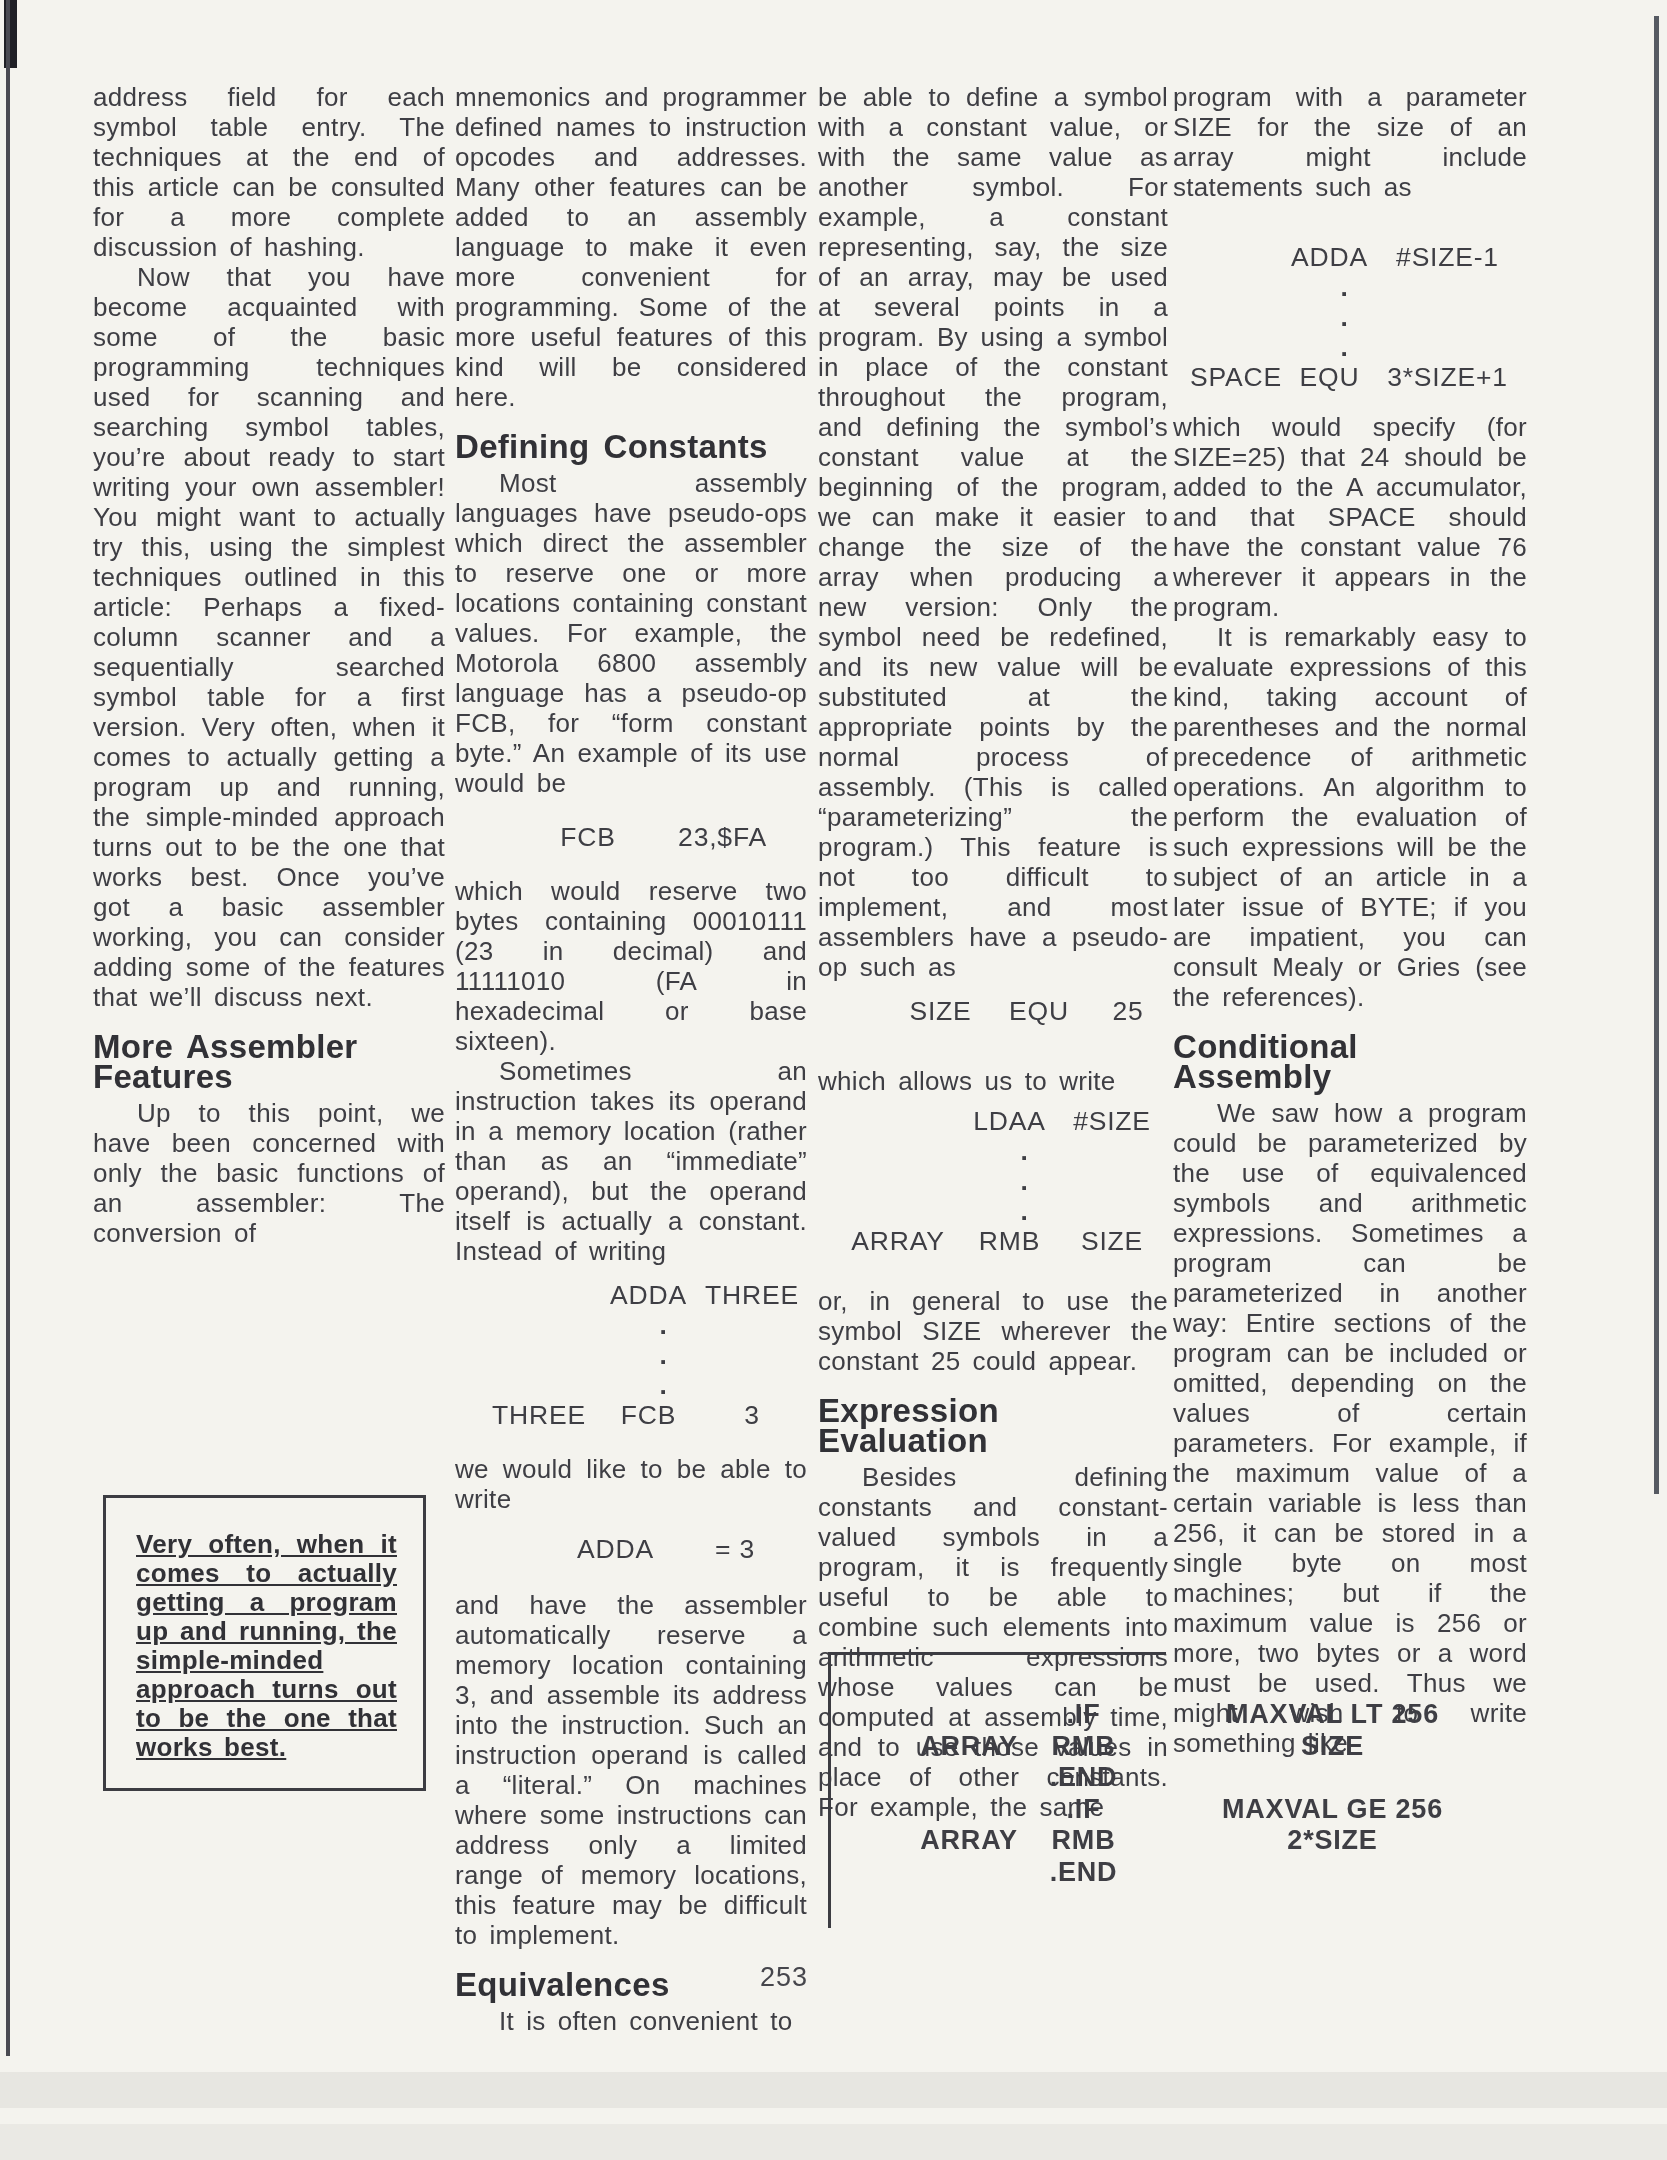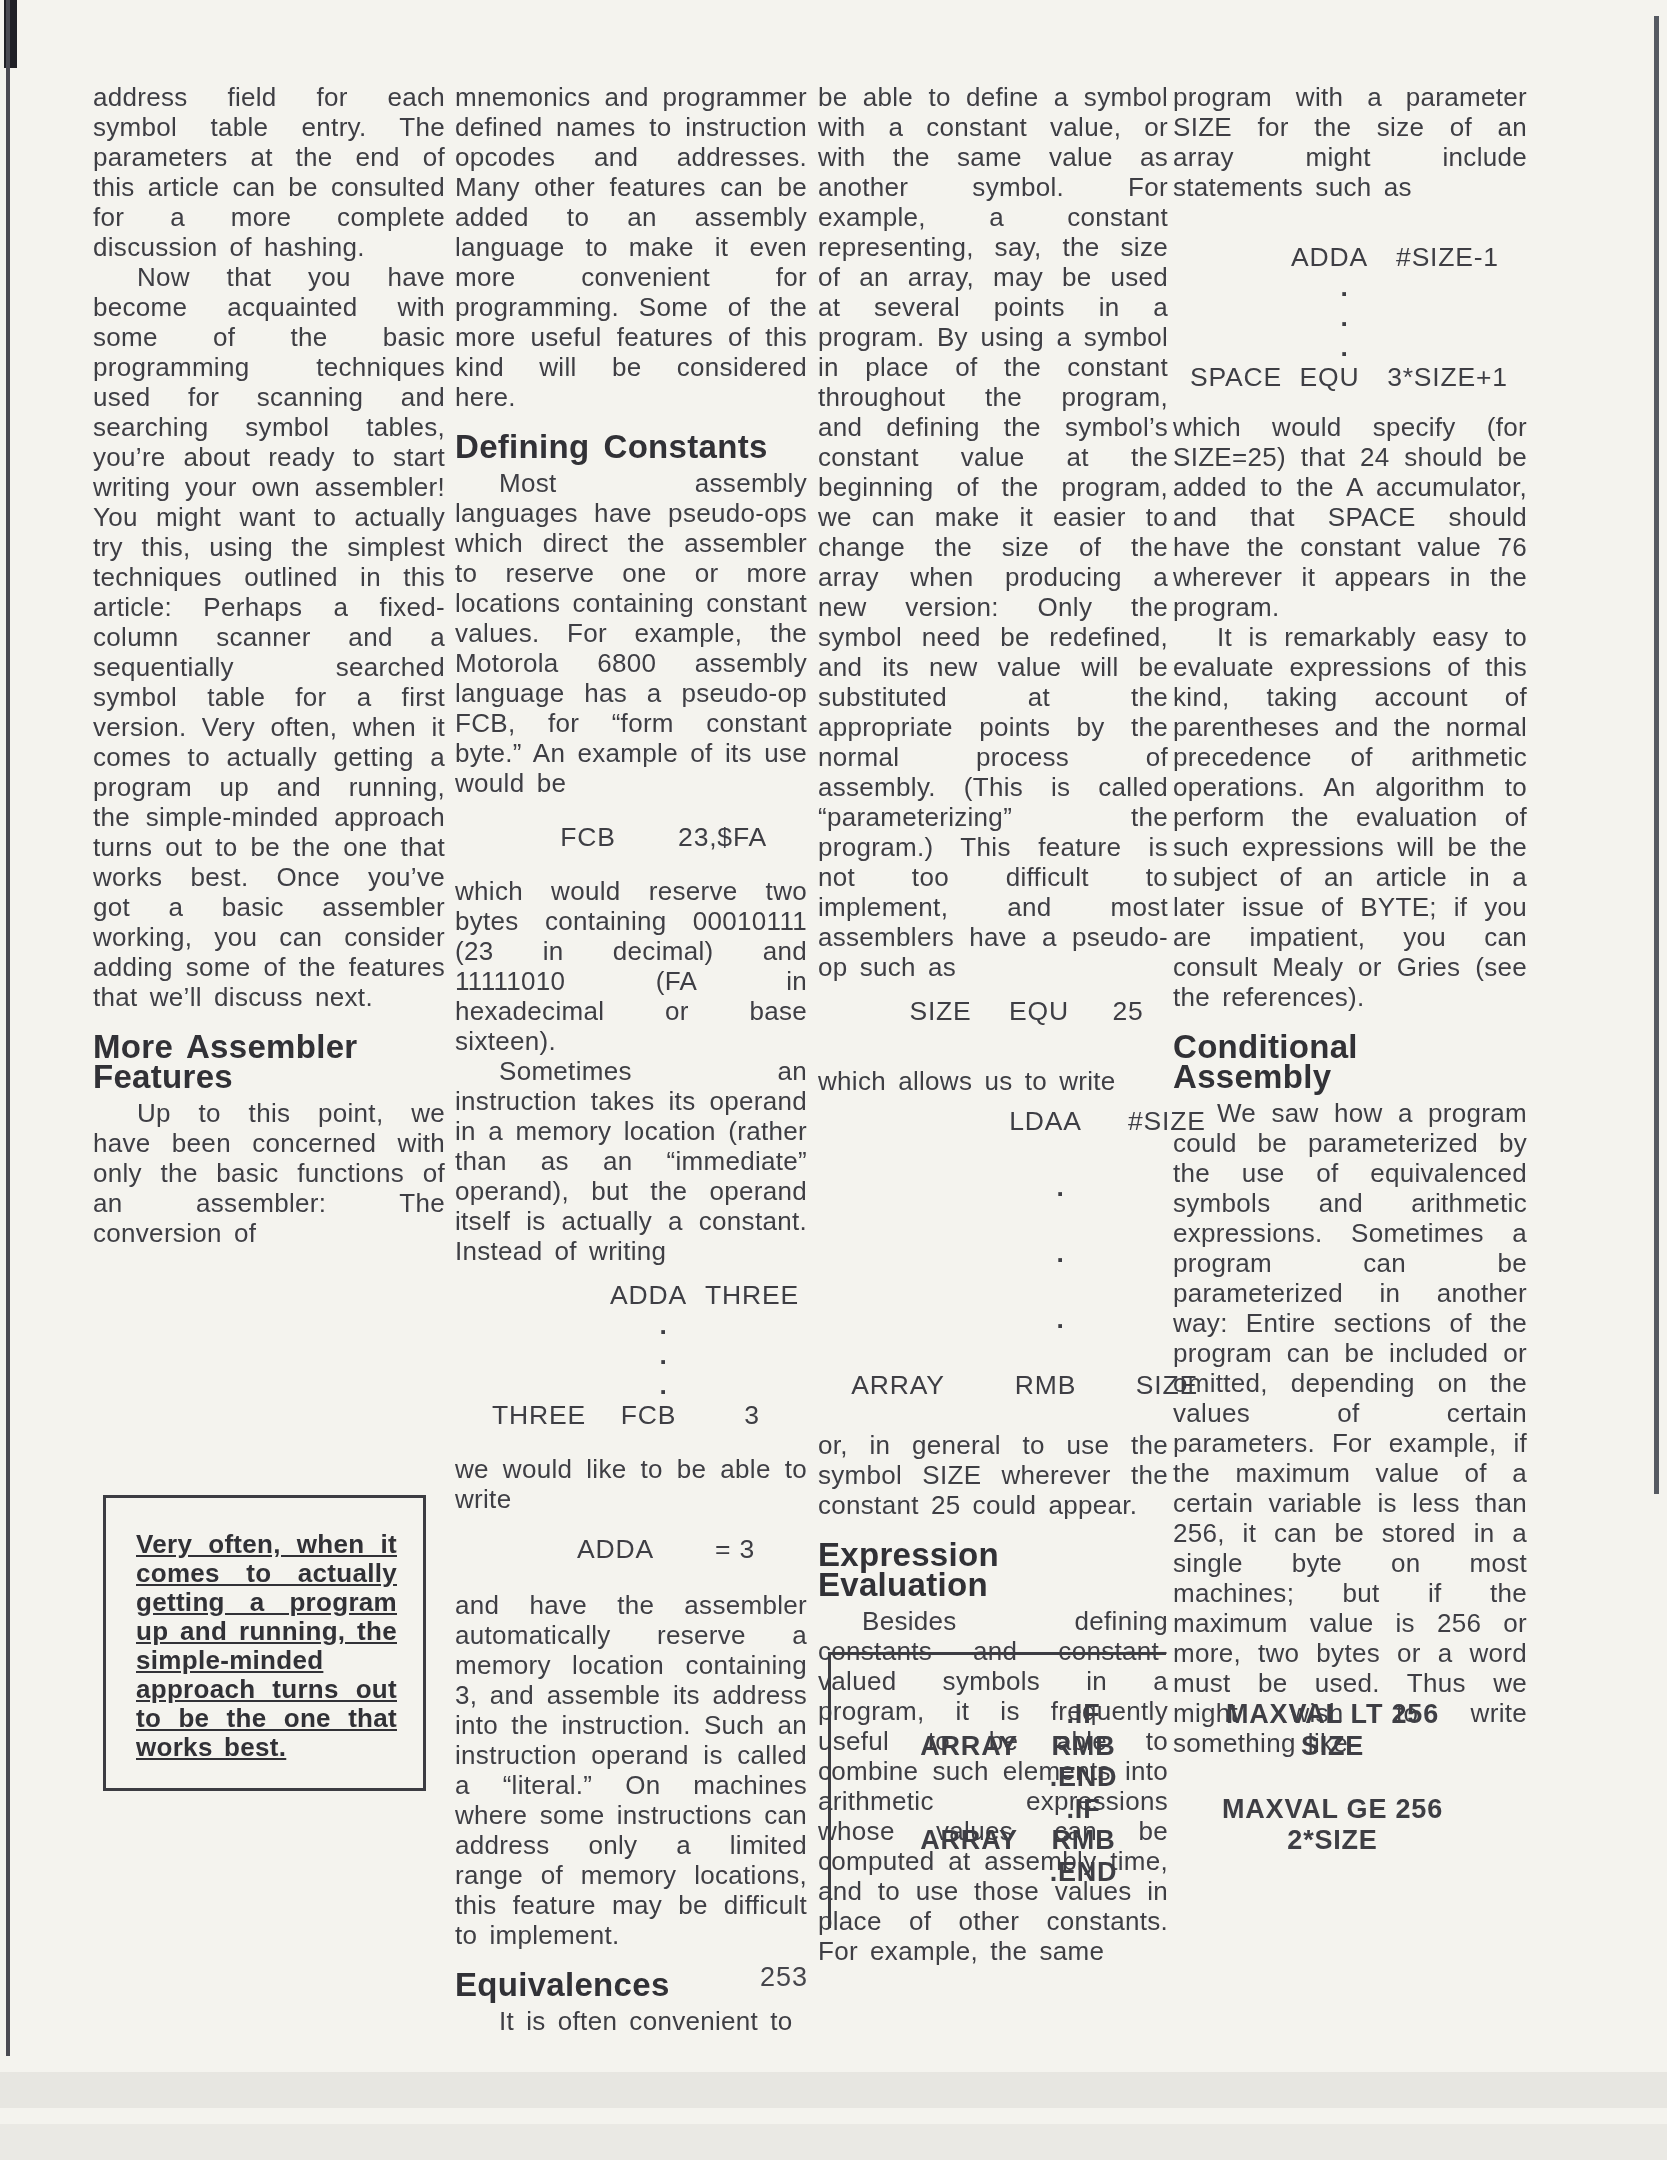--- a/index.html
+++ b/index.html
@@ -33,21 +33,21 @@
 
   .codeblock{display:grid;grid-template-columns:var(--c1,0px) var(--c2,100px) 1fr;
      grid-auto-rows:30px;font-size:26.5px;letter-spacing:.8px;text-align:center;
      word-spacing:normal;color:var(--ink);}
   .codeblock span{display:block;white-space:nowrap;}
   .dot-cell{padding-left:30px;font-weight:bold;}
   .cb-c2a{padding-left:83px;--c1:0px;--c2:100px;margin:24px 0 24px 0;}
   .cb-c2b{padding-left:23px;--c1:122px;--c2:97px;margin:14px 0 24px 0;}
   .cb-c2c{padding-left:113px;--c1:0px;--c2:95px;margin:20px 0 26px 0;}
   .cb-c3a{padding-left:73px;--c1:99px;--c2:98px;margin:14px 0 40px 0;}
-  .cb-c3b{padding-left:15px;--c1:130px;--c2:93px;margin:10px 0 30px 0;gap:36px;}
+  .cb-c3b{padding-left:15px;--c1:130px;--c2:93px;margin:10px 0 30px 0;}
   .cb-c4a{padding-left:8px;--c1:110px;--c2:77px;margin:40px 0 20px 0;}
 
   .pullquote{
     margin-top:247px;margin-left:10px;width:261px;
     border:3px solid var(--rule);
     padding:32px 26px 26px 30px;
     font-weight:bold;font-size:26px;line-height:29px;color:var(--ink-bold);
     text-align:justify;letter-spacing:.3px;word-spacing:.15em;text-decoration:underline;
   }
 
@@ -65,21 +65,21 @@
 
 <div class="page">
 
   <div class="left-cap"></div>
   <div class="left-line"></div>
   <div class="right-line"></div>
   <div class="band1"></div>
   <div class="band2"></div>
 
   <div class="col col1">
-    <p>address field for each symbol table entry. The parameters at the end of this article can be consulted for a more complete discussion of hashing.</p>
+    <p>address field for each symbol table entry. The techniques at the end of this article can be consulted for a more complete discussion of hashing.</p>
     <p class="indent">Now that you have become acquainted with some of the basic programming techniques used for scanning and searching symbol tables, you’re about ready to start writing your own assembler! You might want to actually try this, using the simplest techniques outlined in this article: Perhaps a fixed-column scanner and a sequentially searched symbol table for a first version. Very often, when it comes to actually getting a program up and running, the simple-minded approach turns out to be the one that works best. Once you’ve got a basic assembler working, you can consider adding some of the features that we’ll discuss next.</p>
     <h3>More Assembler Features</h3>
     <p class="indent">Up to this point, we have been concerned with only the basic functions of an assembler: The conversion of</p>
     <div class="pullquote">
       <span>Very often, when it comes to actually getting a program up and running, the simple-minded approach turns out to be the one that works best.</span>
     </div>
   </div>
 
   <div class="col col2">
     <p>mnemonics and programmer defined names to instruction opcodes and addresses. Many other features can be added to an assembly language to make it even more convenient for programming. Some of the more useful features of this kind will be considered here.</p>

